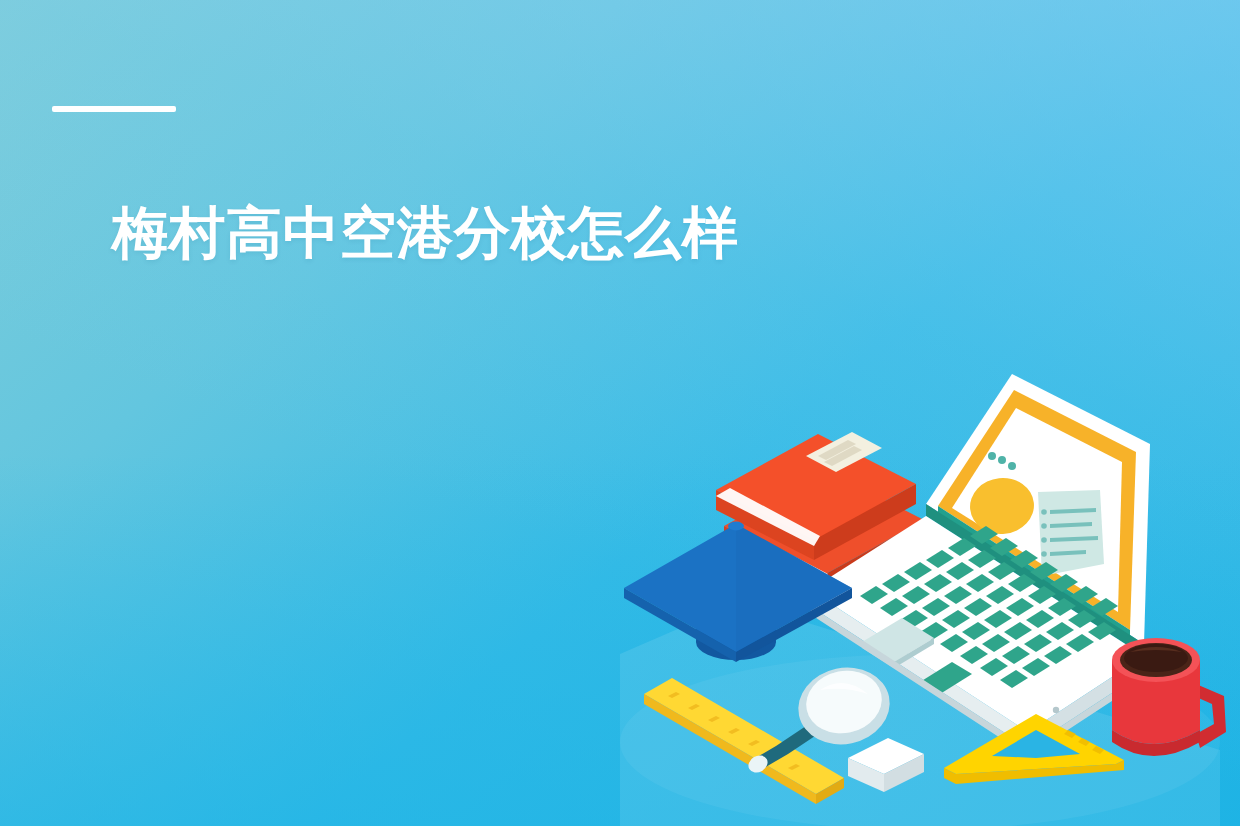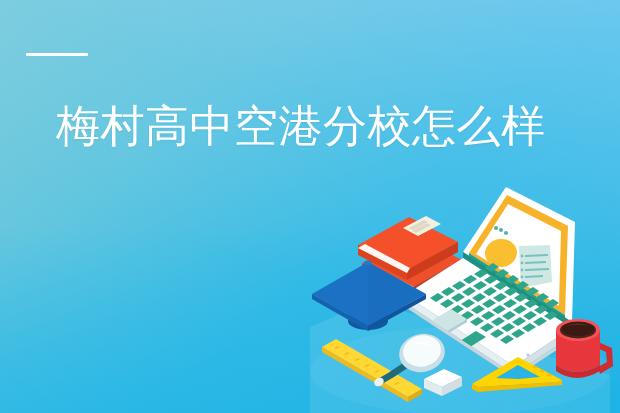--- a/index.html
+++ b/index.html
@@ -40,22 +40,22 @@
     width: 62px;
     height: 3px;
     background: #ffffff;
     border-radius: 1px;
   }
   #title {
     position: absolute;
     left: 56px;
     top: 102px;
     color: #ffffff;
-    font-size: 44px;
-    font-weight: normal;
+    font-size: 28px;
+    font-weight: bold;
     letter-spacing: 0.5px;
     line-height: 1.1;
     white-space: nowrap;
     text-shadow: 0 1px 2px rgba(0,90,130,0.10);
   }
   
   #illustration {
     position: absolute;
     left: 310px;
     top: 175px;

